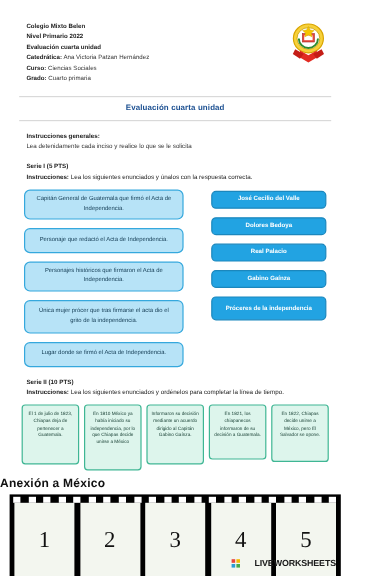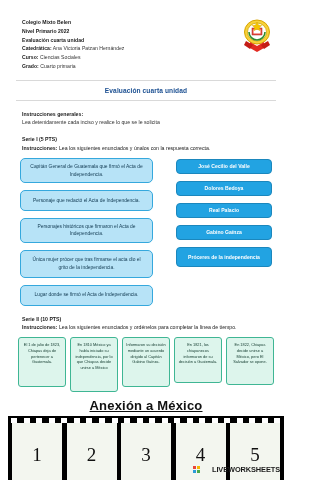--- a/index.html
+++ b/index.html
@@ -87,22 +87,22 @@
     flex: 1;
   }
   .card.c1 { min-height: 50px; }
   .card.c2 { min-height: 55px; }
   .card.c3 { min-height: 50px; }
   .card.c4 { min-height: 46px; }
   .card.c5 { min-height: 48px; }
 
   
   .strip-title {
-    text-align: center; font-weight: bold; font-size: 13px;
-    margin-top: 6px; letter-spacing: .2px; color: #111; text-decoration: underline;
+    text-align: left; font-weight: bold; font-size: 10px;
+    margin-top: 6px; letter-spacing: .2px; color: #111;
   }
   .filmstrip {
     position: relative; margin: 3px 8px 0 8px;
     background: #000; padding: 7px 0; height: 78px;
   }
   .perf { position: absolute; left: 0; right: 0; height: 5px; display: flex; justify-content: space-around; }
   .perf.top { top: 1.5px; }
   .perf i { display: block; width: 6px; height: 5px; background: #fff; }
   .frames { display: flex; justify-content: space-between; height: 100%; padding: 0 4px; }
   .frame {

